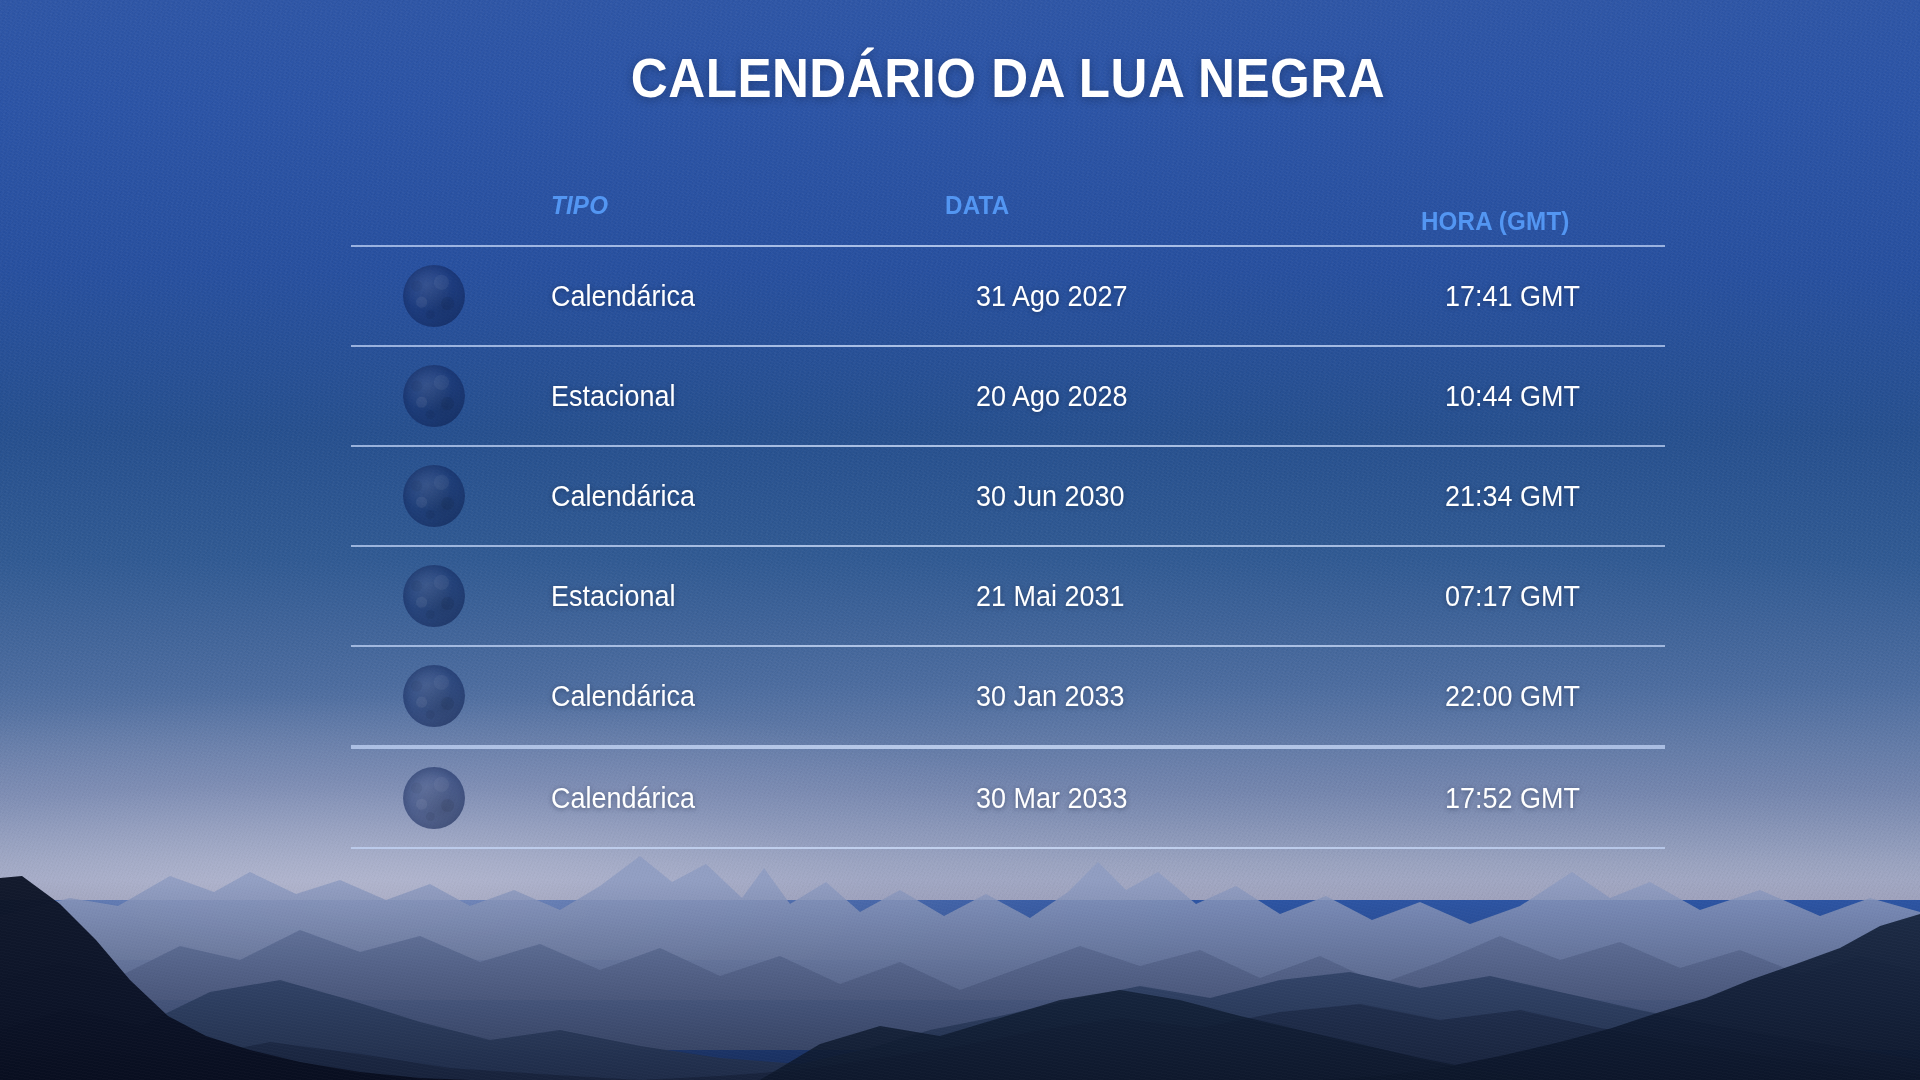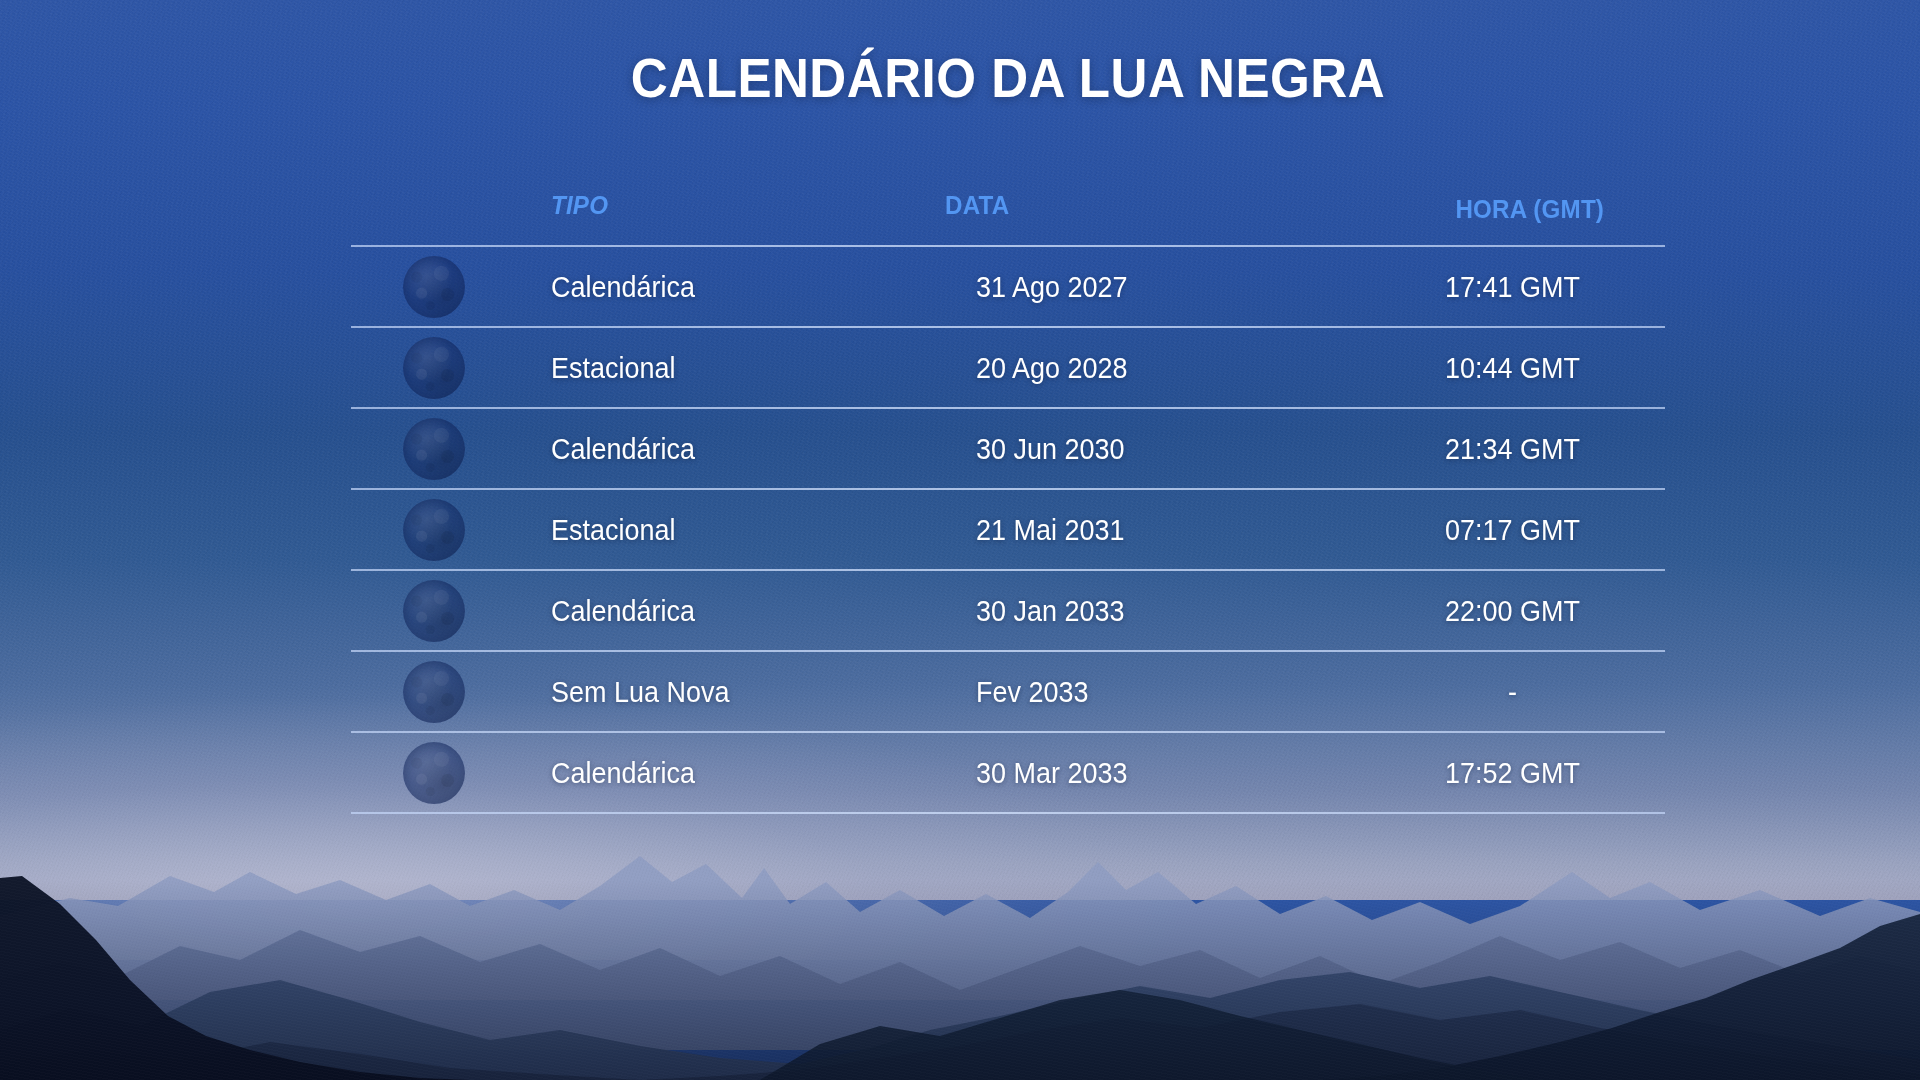--- a/index.html
+++ b/index.html
@@ -96,41 +96,41 @@
     top:190px;
     width:1314px;
   }
 
   .thead{
     position:relative;
     height:55px;
   }
   .col-tipo{position:absolute;left:200px;top:0;font-style:italic;}
   .col-data{position:absolute;left:594px;top:0;}
-  .col-hora{position:absolute;left:1063px;top:4px;width:197px;text-align:right;}
+  .col-hora{position:absolute;left:1063px;top:16px;width:197px;text-align:left;}
 
   .th{
     color:#5396f2;
     font-weight:bold;
     font-size:26px;
     letter-spacing:.2px;
     transform:scaleX(.93);
     transform-origin:left center;
     white-space:nowrap;
   }
   .col-hora .th{transform-origin:center center;}
 
   .rule{
     height:2px;width:100%;
     background:linear-gradient(90deg, rgba(196,214,248,.72) 0%, rgba(206,222,250,.80) 50%, rgba(196,214,248,.72) 100%);
   }
 
   .row{
     position:relative;
-    height:79px;
+    height:98px;
   }
   .row-inner{
     position:absolute;inset:0;
   }
   .moon{
     position:absolute;
     left:52px;
     top:50%;
     width:62px;height:62px;
     margin-top:-31px;
@@ -271,28 +271,20 @@
     <div class="row">
       <div class="row-inner">
         <span class="moon"></span>
         <span class="cell cell-tipo">Calendárica</span>
         <span class="cell cell-data">30 Jan 2033</span>
         <span class="cell cell-hora">22:00 GMT</span>
       </div>
     </div>
     <div class="rule"></div>
 
-    <div class="row">
-      <div class="row-inner">
-        <span class="moon"></span>
-        <span class="cell cell-tipo">Sem Lua Nova</span>
-        <span class="cell cell-data">Fev 2033</span>
-        <span class="cell cell-hora">-</span>
-      </div>
-    </div>
     <div class="rule"></div>
 
     <div class="row">
       <div class="row-inner">
         <span class="moon"></span>
         <span class="cell cell-tipo">Calendárica</span>
         <span class="cell cell-data">30 Mar 2033</span>
         <span class="cell cell-hora">17:52 GMT</span>
       </div>
     </div>

